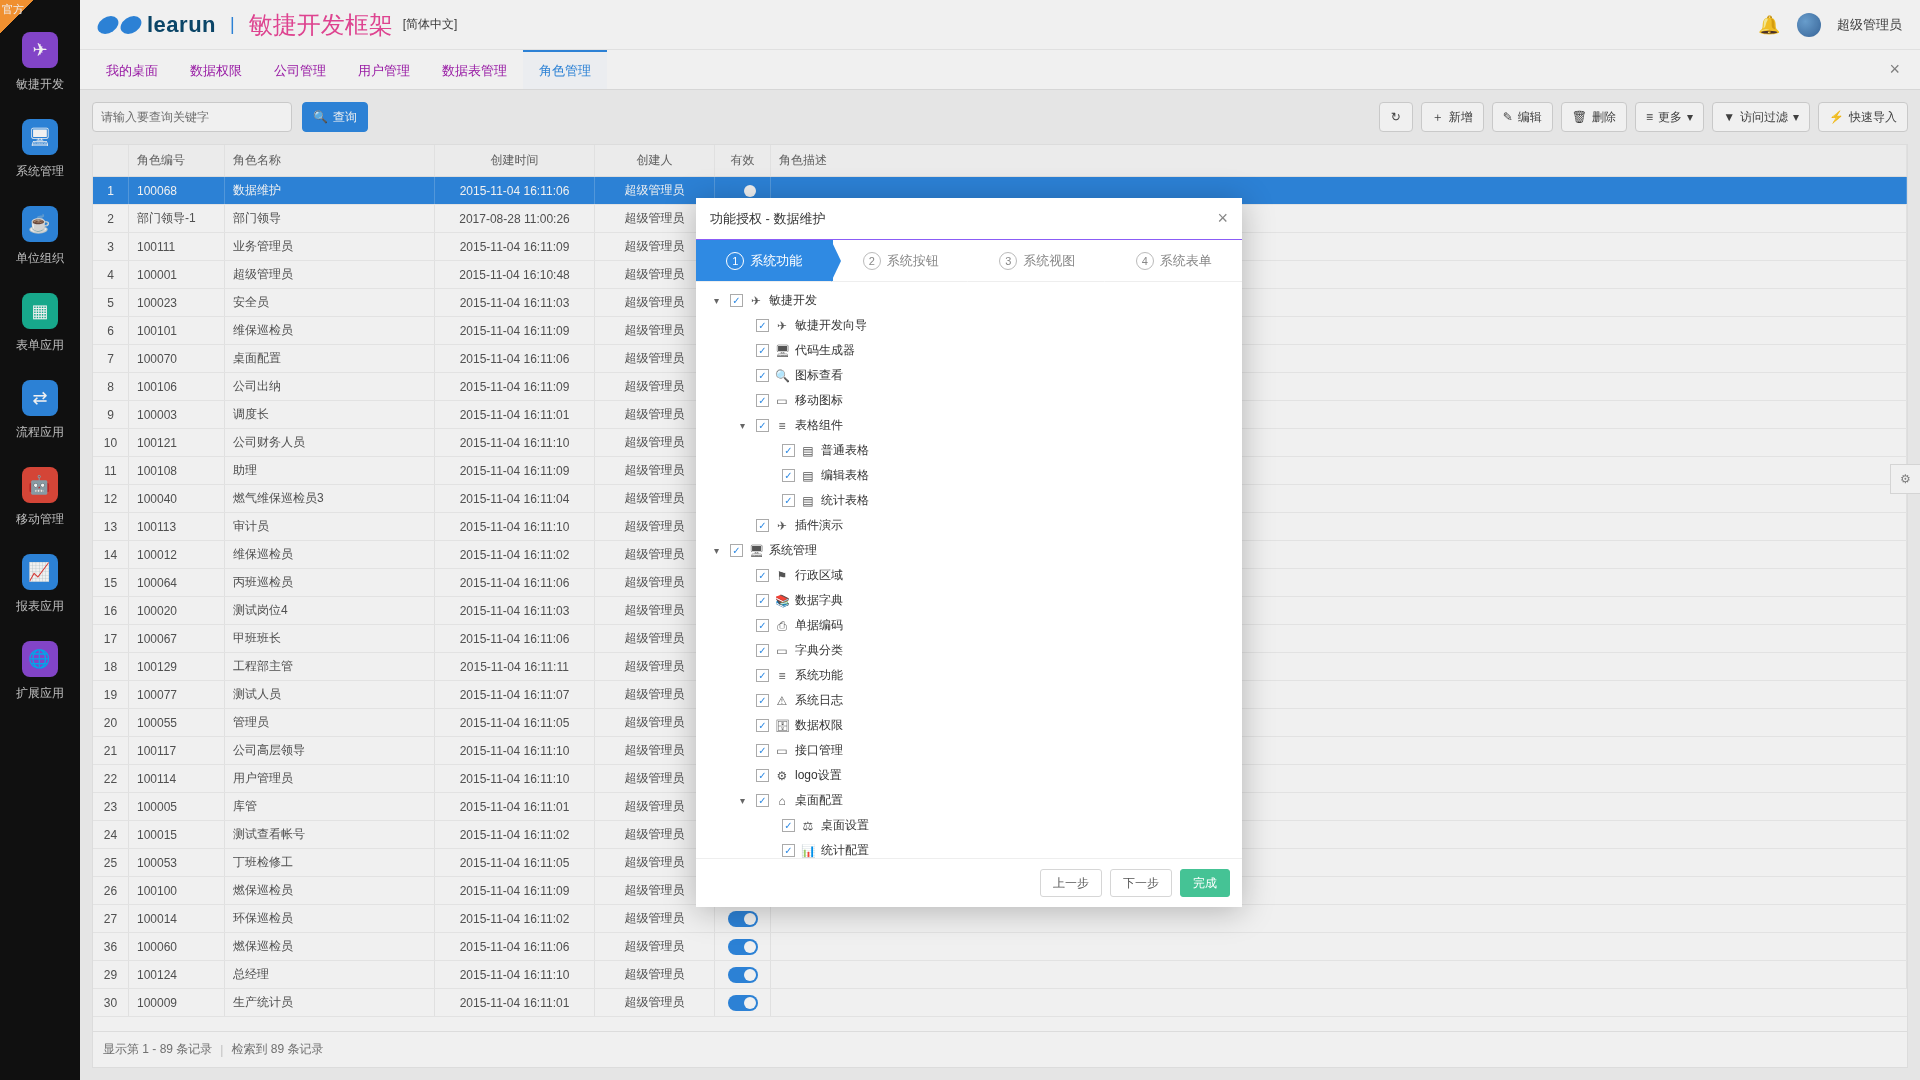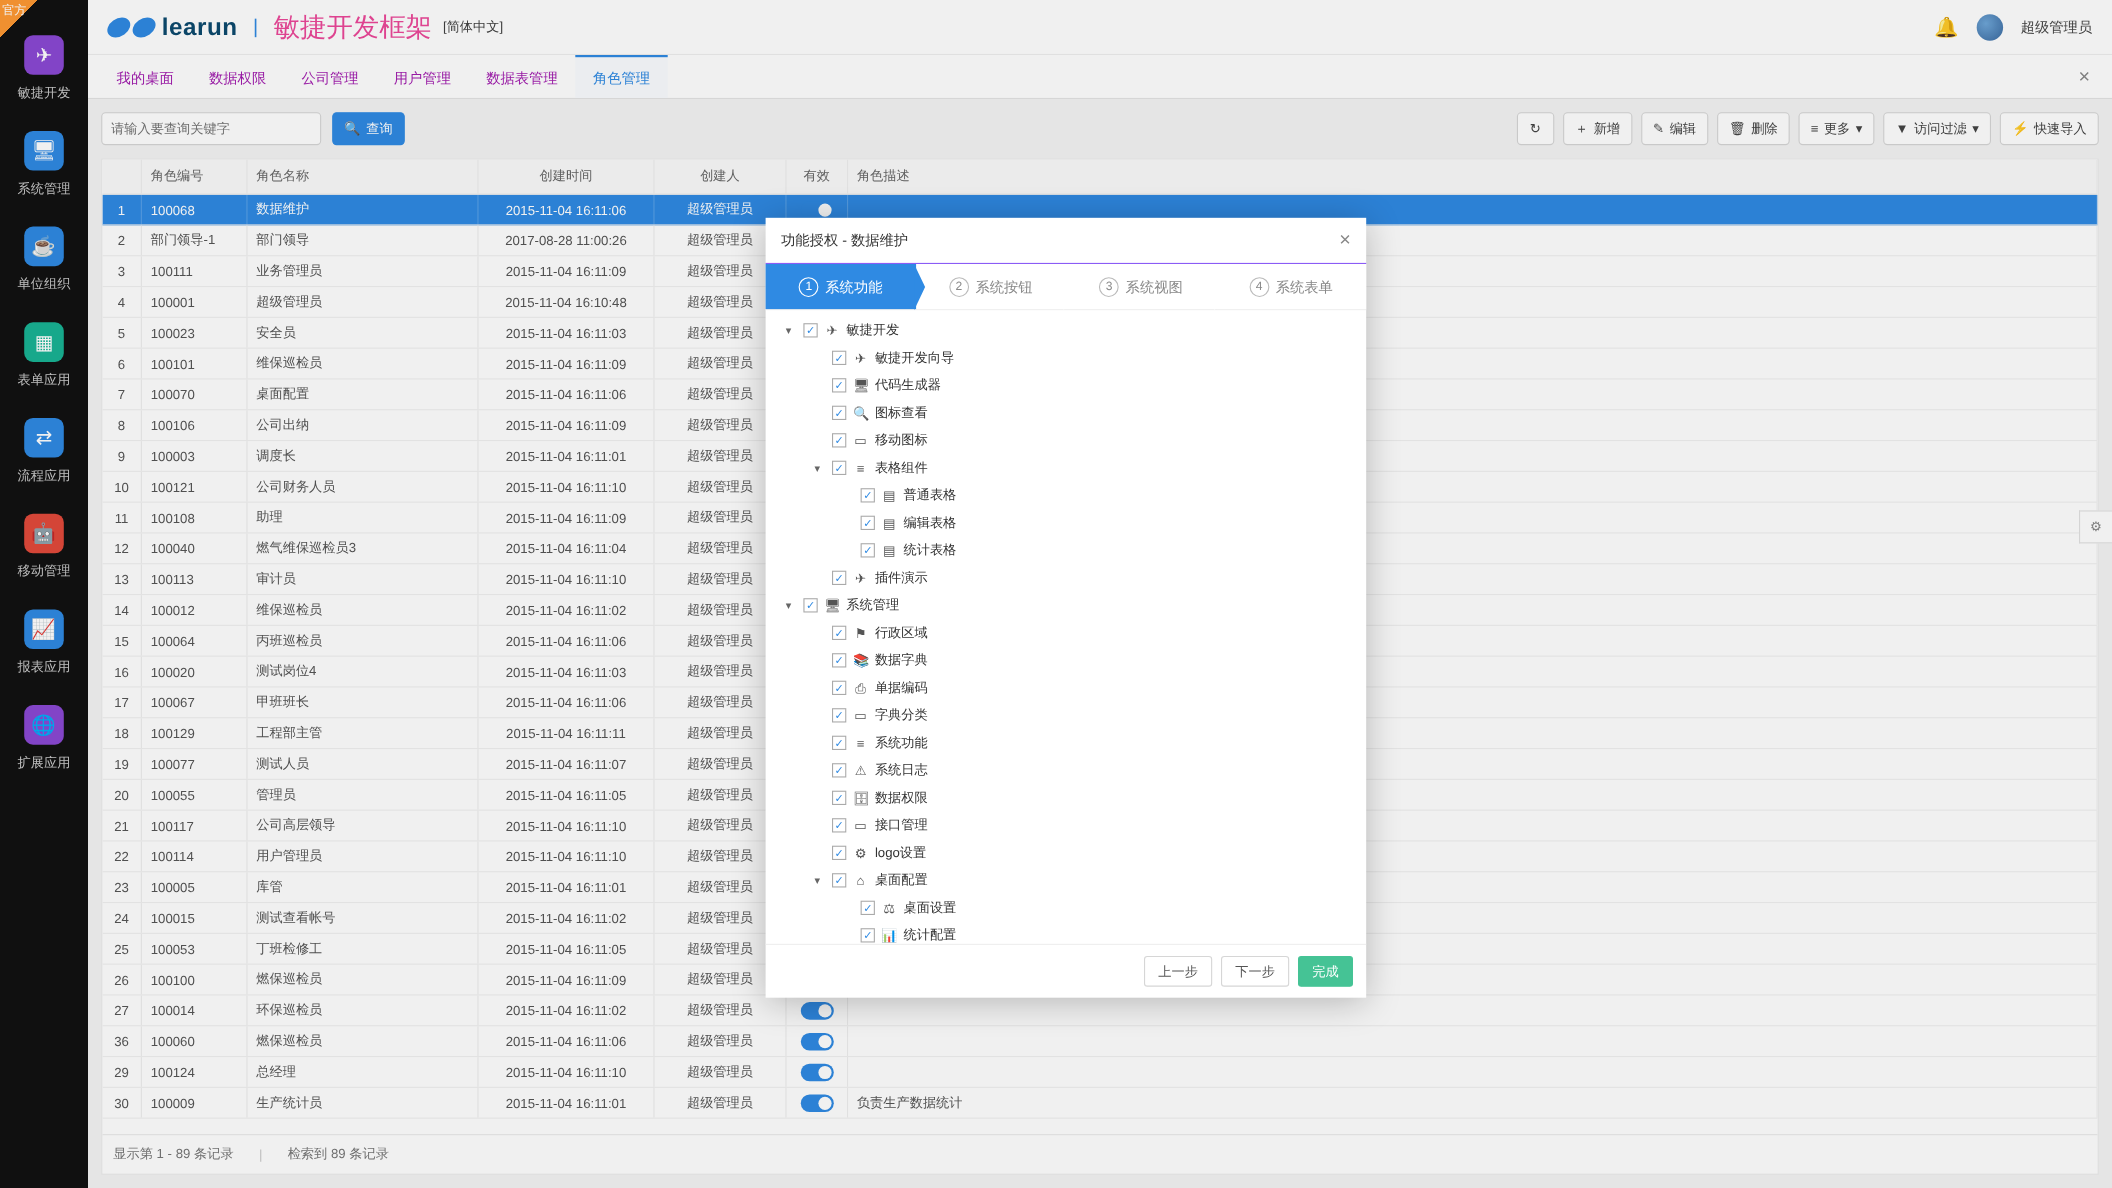--- a/index.html
+++ b/index.html
@@ -41,21 +41,21 @@
 .c-time{width:160px;justify-content:center}
 .c-creator{width:120px;justify-content:center}
 .c-valid{width:56px;justify-content:center}
 .c-desc{flex:1}
 .gbody{flex:1;overflow:auto}
 .grow{display:flex;height:28px;border-bottom:1px solid #f1f1f1;font-size:12px;color:#555}
 .grow.sel{background:#2f8ae3;color:#fff}
 .grow.sel>div{border-right-color:rgba(255,255,255,.2)}
 .toggle{width:30px;height:16px;border-radius:8px;background:#2f8ae3;position:relative}
 .toggle:after{content:"";position:absolute;width:12px;height:12px;border-radius:50%;background:#fff;top:2px;right:2px}
-.gfoot{height:36px;border-top:1px solid #eaeaea;display:flex;align-items:center;padding:0 10px;gap:23px;color:#777;font-size:12px}
+.gfoot{height:36px;border-top:1px solid #eaeaea;display:flex;align-items:center;padding:0 10px;gap:8px;color:#777;font-size:12px}
 .gfoot .sep{color:#ccc}
 .overlay{position:absolute;inset:0;background:rgba(0,0,0,.06);z-index:20}
 .modal{position:absolute;width:546px;background:#fff;box-shadow:0 4px 30px rgba(0,0,0,.25);z-index:30;left:696px;top:198px;display:flex;flex-direction:column}
 .m-head{display:flex;align-items:center;padding:10px 14px;border-bottom:1px solid #8b5cf6;font-size:13px;color:#333}
 .m-close{margin-left:auto;font-size:18px;color:#888;cursor:pointer}
 .steps{display:flex;height:42px;border-bottom:1px solid #eee;font-size:13px}
 .step{flex:1;position:relative;display:flex;align-items:center;justify-content:center;gap:6px;color:#888;background:#fff}
 .step .num{width:18px;height:18px;border:1px solid #bbb;border-radius:50%;display:inline-flex;align-items:center;justify-content:center;font-size:11px}
 .step.active{background:#2f8ae3;color:#fff}
 .step.active .num{border-color:#fff}
@@ -513,21 +513,20 @@
           </div>
           <div class="grow">
             <div class="c-idx">30</div>
             <div class="c-code">100009</div>
             <div class="c-name">生产统计员</div>
             <div class="c-time">2015-11-04 16:11:01</div>
             <div class="c-creator">超级管理员</div>
             <div class="c-valid">
               <span class="toggle"></span>
             </div>
-            <div class="c-desc">负责生产数据统计</div>
           </div>
         </div>
       <div class="gfoot">
         <span>显示第 1 - 89 条记录</span>
         <span class="sep">|</span>
         <span>检索到 89 条记录</span>
       </div>
     </div>
   </div>
 

